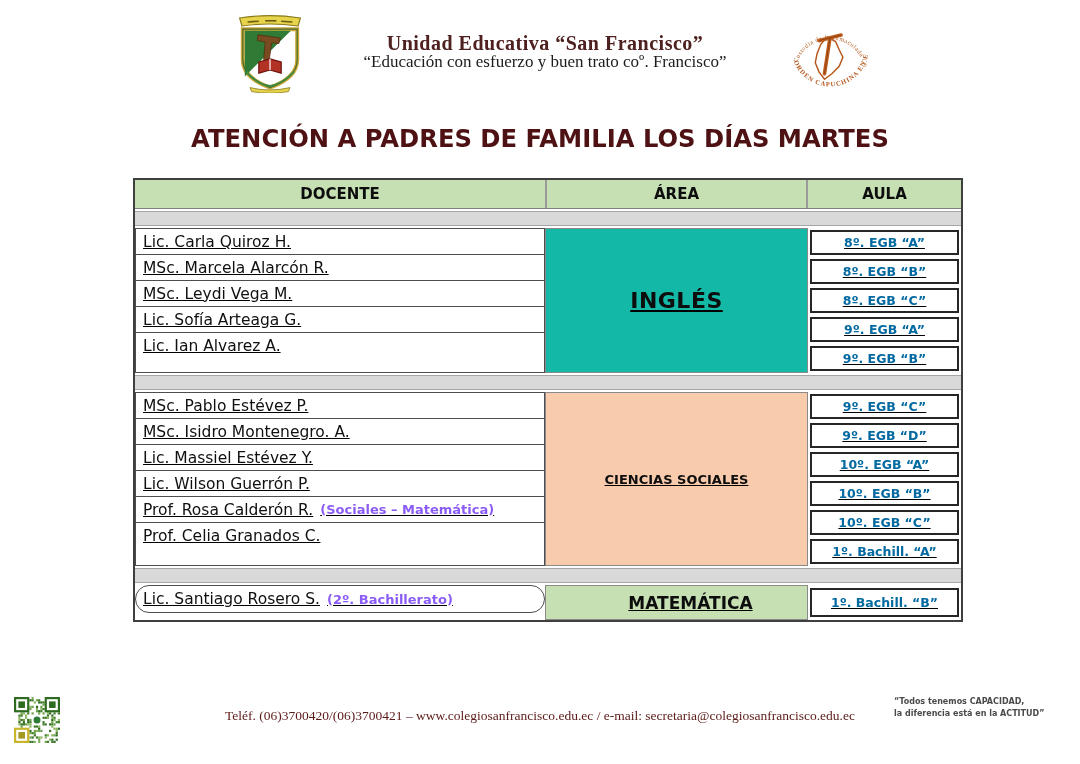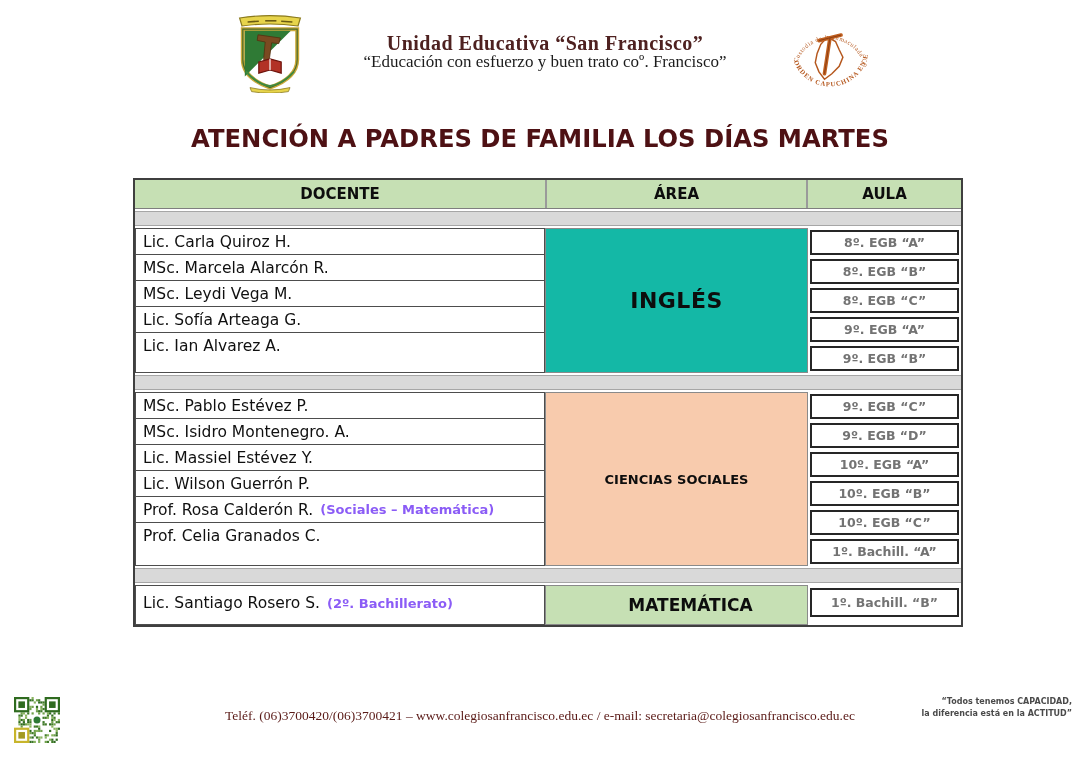--- a/index.html
+++ b/index.html
@@ -23,44 +23,44 @@
   
   .tbl{position:absolute;left:133px;top:178px;width:830px;border:2px solid #3f3f3f;
     box-sizing:border-box;background:#ffffff;}
   .hrow{display:flex;height:28px;background:#c6e0b4;border-bottom:1px solid #7f7f7f;}
   .hcell{display:flex;align-items:center;justify-content:center;font-weight:bold;
     font-size:15px;color:#0d0d0d;box-sizing:border-box;}
   .hc-doc{width:410px;}
   .hc-area{width:263px;border-left:2px solid #9a9a9a;border-right:2px solid #9a9a9a;}
   .hc-aula{flex:1;}
   .sep{height:13px;background:#d9d9d9;border-top:1px solid #a6a6a6;border-bottom:1px solid #a6a6a6;margin:2px 0;}
-  .group{display:flex;}
+  .group{display:flex;text-decoration:underline;}
   .gcol-doc{width:410px;box-sizing:border-box;border:1px solid #4d4d4d;background:#fff;
     display:flex;flex-direction:column;}
   .doc-cell{height:26px;box-sizing:border-box;border-bottom:1px solid #4d4d4d;
     display:flex;align-items:center;padding-left:7px;font-size:15.5px;color:#101010;white-space:nowrap;}
   .doc-cell:last-child{border-bottom:none;}
   .doc-note{font-size:13px;font-weight:bold;color:#8b5cf6;margin-left:7px;}
   .gcol-area{width:263px;box-sizing:border-box;border:1px solid #8a8a8a;
     display:flex;align-items:center;justify-content:center;font-weight:bold;color:#0d0d0d;}
   .gcol-aula{flex:1;display:flex;flex-direction:column;justify-content:flex-start;padding:0 1px;}
   .aula-cell{height:21px;margin:2px 1px;border:2px solid #262626;background:#fff;
-    display:flex;align-items:center;justify-content:center;font-size:12.5px;font-weight:bold;color:#737373;
+    display:flex;align-items:center;justify-content:center;font-size:12.5px;font-weight:bold;color:#0369a1;
     white-space:nowrap;}
   .g1 .gcol-area{font-size:22px;letter-spacing:0.5px;}
   .g2 .gcol-area{font-size:13px;}
   .g3 .gcol-area{font-size:17px;padding-left:28px;}
-  .g3 .gcol-doc{height:40px;}
+  .g3 .gcol-doc{height:28px;border-radius:18px;}
   .g3 .doc-cell{height:34px;}
   .g3 .aula-cell{height:25px;margin:3px 1px;}
 
   
   .foot-contact{position:absolute;left:0;top:708px;width:1080px;text-align:center;
     font-family:"Liberation Serif","DejaVu Serif",serif;font-size:13.5px;color:#5a1a17;white-space:nowrap;}
-  .foot-motto{position:absolute;right:8px;top:696px;width:178px;text-align:right;
+  .foot-motto{position:absolute;right:8px;top:696px;width:178px;text-align:left;
     font-size:8px;font-weight:bold;color:#4a4a4a;line-height:1.45;}
   .qr{position:absolute;left:14px;top:697px;width:46px;height:46px;}
 </style>
 </head>
 <body>
 
 <div class="page">
 
   <svg class="logo-shield" viewBox="0 0 100 96">
     <path d="M12,3 Q50,-3 88,3 L85,13 Q50,8 15,13 Z" fill="#e7d44b" stroke="#8a7a1e" stroke-width="1.5"></path>

